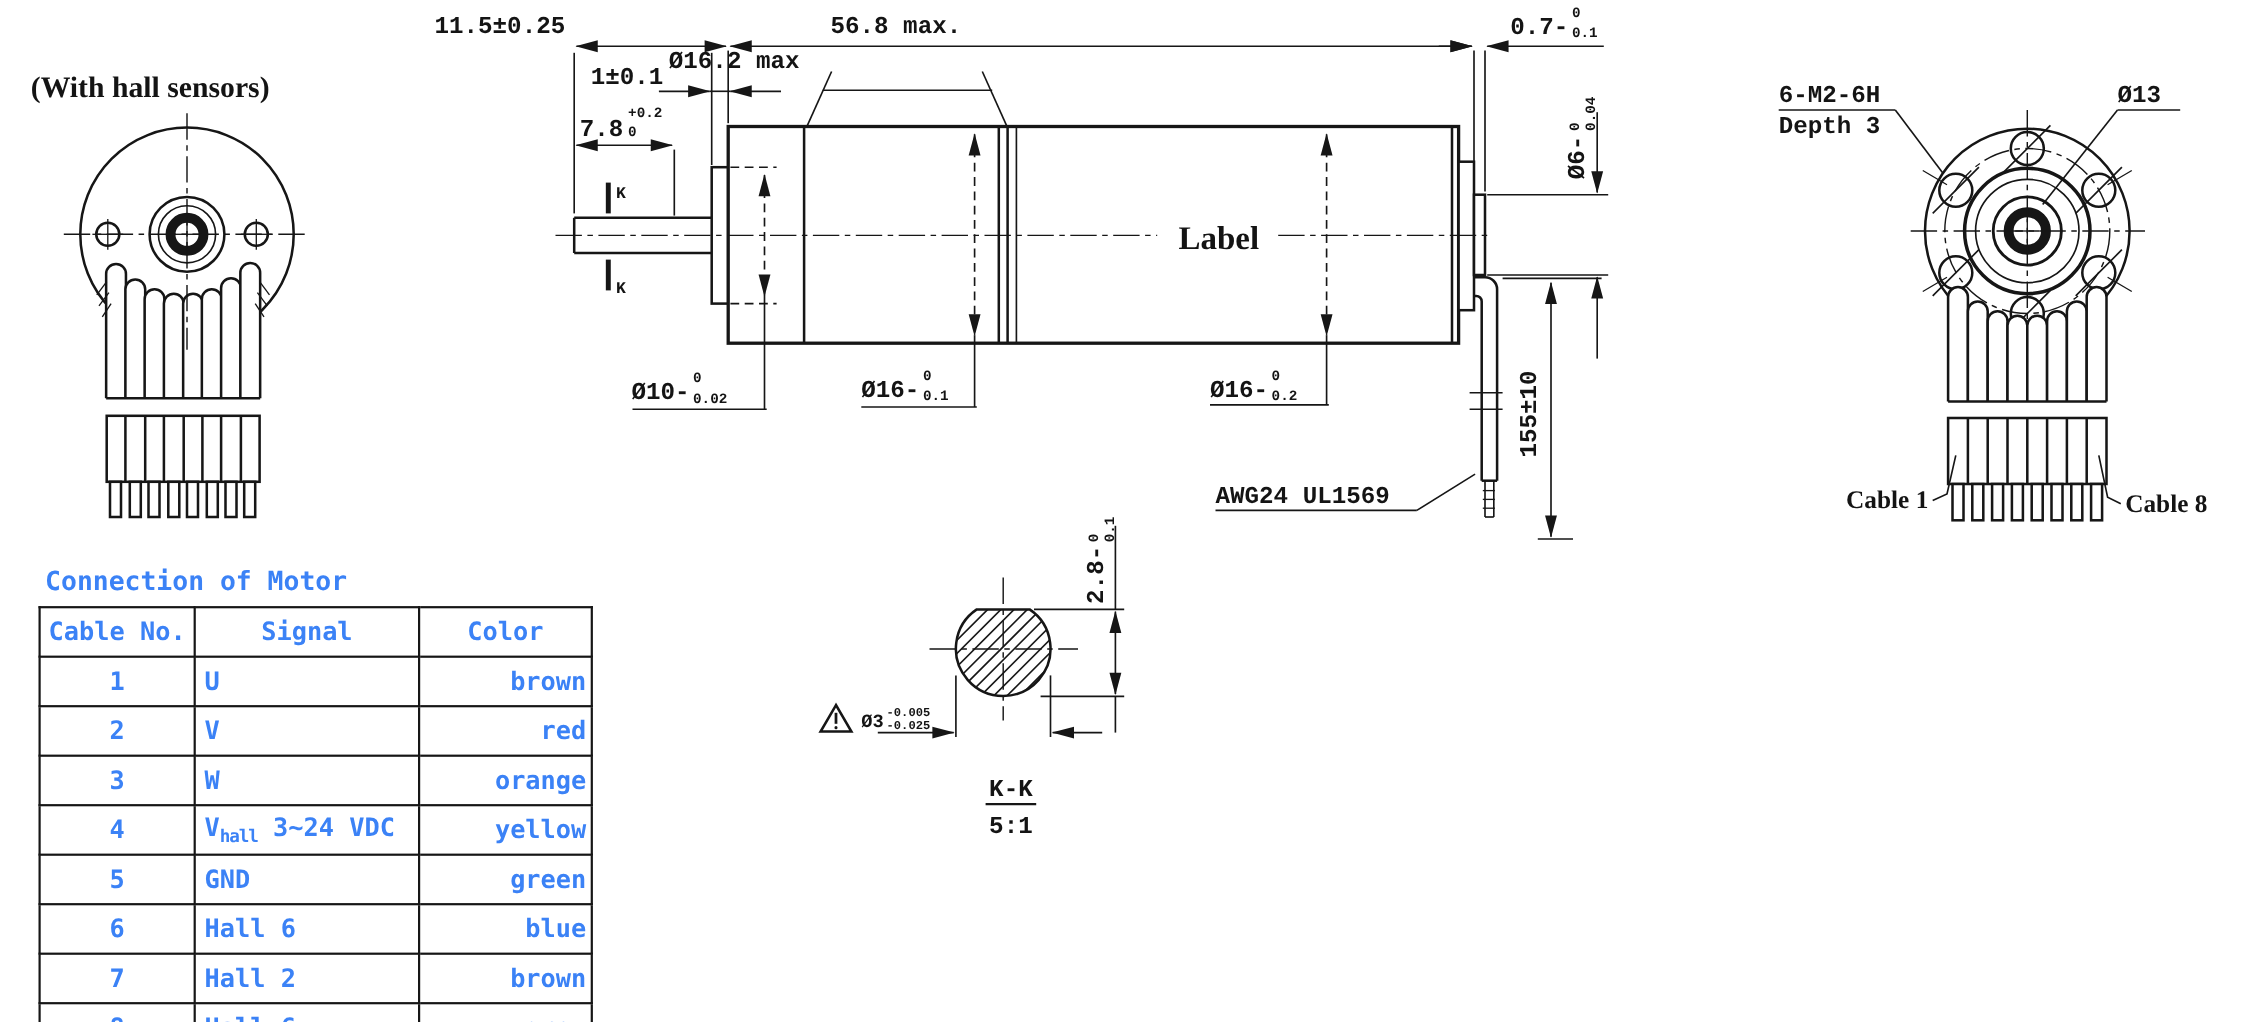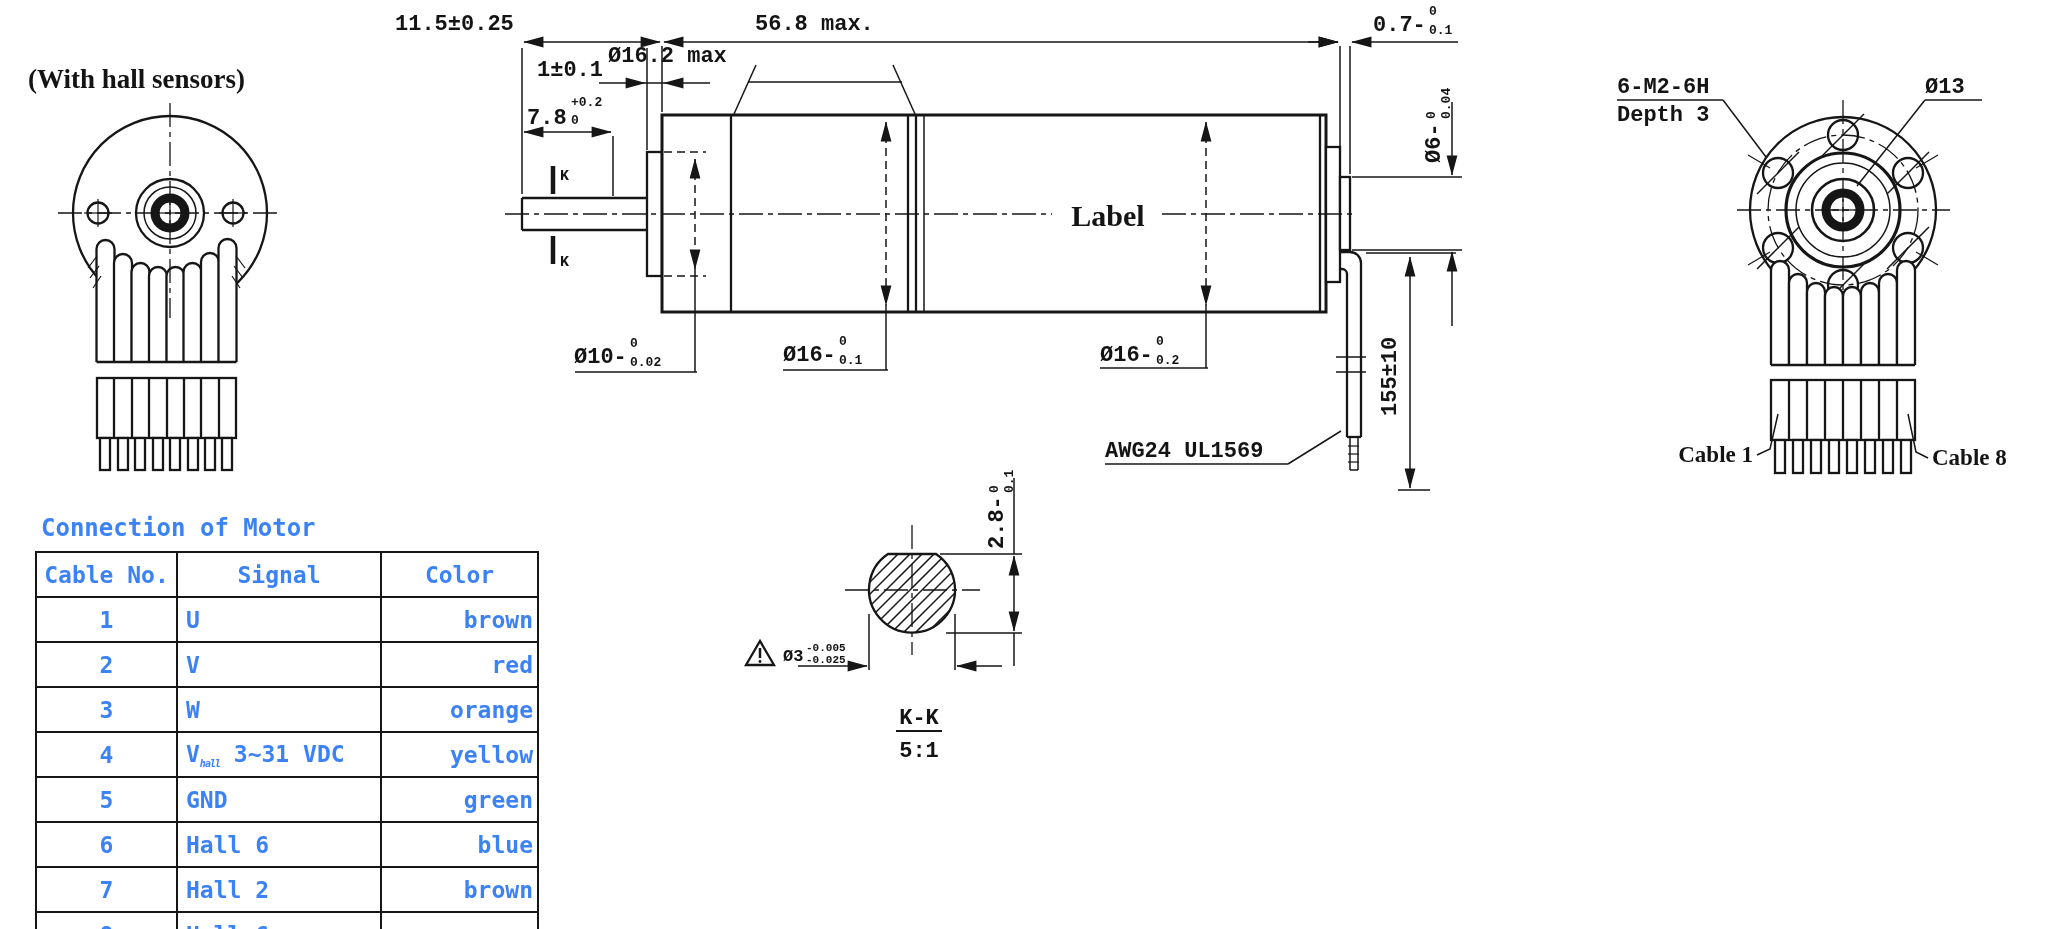--- a/index.html
+++ b/index.html
@@ -25,21 +25,21 @@
   .lbl{font:600 30px "Liberation Serif",serif}
   
   .conn{position:absolute;left:35px;top:514px;width:524px;font-family:"DejaVu Sans Mono",monospace;color:#3b82f6}
   .conn-title{font-size:24px;font-weight:700;margin:0 0 9px 6px}
   .conn table{border-collapse:collapse;width:502px;table-layout:fixed}
   .conn th,.conn td{border:2px solid #161616;font-size:23px;font-weight:700;height:35px;padding:4px;overflow:hidden;white-space:nowrap}
   .conn th{text-align:center}
   .conn td.c1{text-align:center}
   .conn td.c2{text-align:left;padding-left:8px}
   .conn td.c3{text-align:right}
-  .sub{font-size:10px;font-style:italic;vertical-align:-5px;letter-spacing:-1px}
+  .sub{font-size:16px;vertical-align:-5px;letter-spacing:-1px}
 </style>
 </head>
 <body>
 
 <div id="page">
 
 <svg id="drawing" width="2048" height="929" viewBox="0 0 2048 929">
   <defs>
     <marker id="ae" viewBox="0 0 12 8" refX="11.5" refY="4" markerWidth="14" markerHeight="9" orient="auto-start-reverse">
       <path d="M0,0.8 L12,4 L0,7.2 Z" fill="#161616"></path>
@@ -424,21 +424,21 @@
         <td class="c2"><span>V</span></td>
         <td class="c3">red</td>
       </tr>
       <tr>
         <td class="c1">3</td>
         <td class="c2"><span>W</span></td>
         <td class="c3">orange</td>
       </tr>
       <tr>
         <td class="c1">4</td>
-        <td class="c2"><span>V</span><span class="sub">hall</span><span> 3~31 VDC</span></td>
+        <td class="c2"><span>V</span><span class="sub">hall</span><span> 3~24 VDC</span></td>
         <td class="c3">yellow</td>
       </tr>
       <tr>
         <td class="c1">5</td>
         <td class="c2"><span>GND</span></td>
         <td class="c3">green</td>
       </tr>
       <tr>
         <td class="c1">6</td>
         <td class="c2"><span>Hall 6</span></td>

